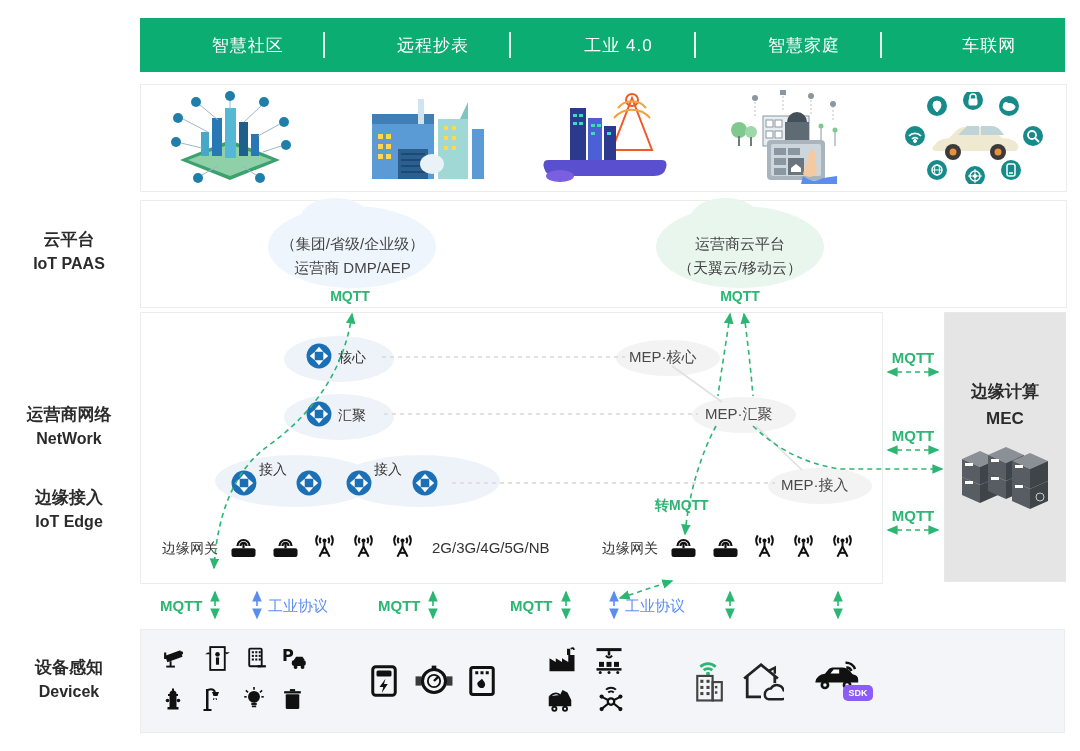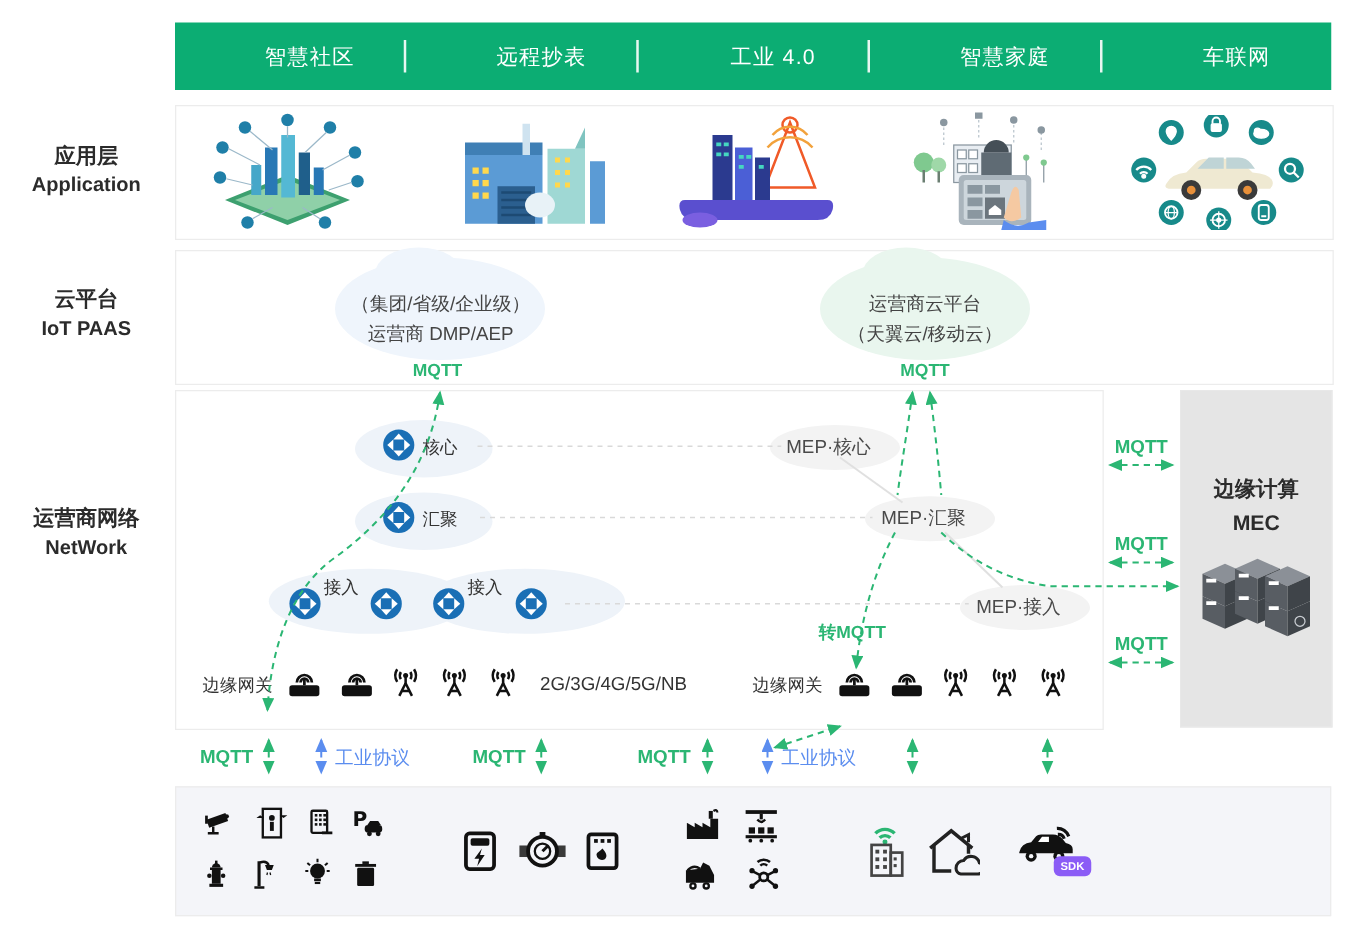--- a/index.html
+++ b/index.html
@@ -43,31 +43,35 @@
     <div class="tabsep"></div>
     <div class="tab">远程抄表</div>
     <div class="tabsep"></div>
     <div class="tab">工业 4.0</div>
     <div class="tabsep"></div>
     <div class="tab">智慧家庭</div>
     <div class="tabsep"></div>
     <div class="tab">车联网</div>
   </div>
 
-  <div class="abs llabel" style="top:113px;">
-    <div class="zh">应用层</div>
-    <div class="en">Application</div>
-  </div>
   <div class="abs llabel" style="top:228px;">
     <div class="zh">云平台</div>
     <div class="en">IoT PAAS</div>
   </div>
   <div class="abs llabel" style="top:356px;margin-top:47px;">
     <div class="zh">运营商网络</div>
     <div class="en">NetWork</div>
+  </div>
+  <div class="abs llabel" style="top:486px;">
+    <div class="zh">边缘接入</div>
+    <div class="en">IoT Edge</div>
+  </div>
+  <div class="abs llabel" style="top:656px;">
+    <div class="zh">设备感知</div>
+    <div class="en">Devicek</div>
   </div>
 
   <div class="abs rowbox" style="left:140px;top:84px;width:925px;height:106px;"></div>
 
   <svg class="icon" style="left:168px;top:90px;" width="125" height="95" viewBox="0 0 125 95">
     <polygon points="62,50 112,70 62,90 12,70" fill="#3da06f"></polygon>
     <polygon points="62,54 104,70 62,86 20,70" fill="#8fd0a8"></polygon>
     <rect x="44" y="28" width="10" height="38" fill="#2878b5"></rect>
     <rect x="57" y="18" width="11" height="50" fill="#54b8d4"></rect>
     <rect x="71" y="32" width="9" height="34" fill="#1f5f8b"></rect>

